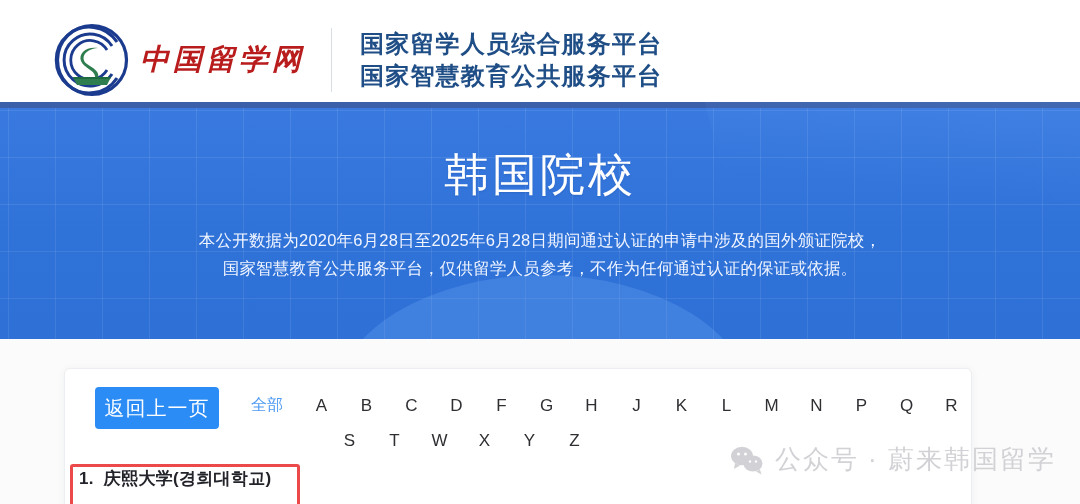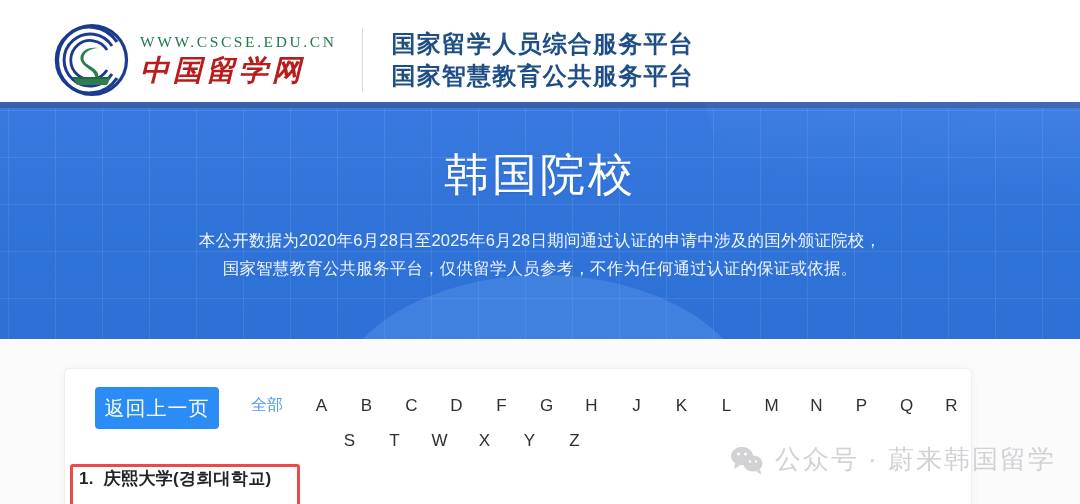--- a/index.html
+++ b/index.html
@@ -287,21 +287,20 @@
           <path d="M63 20 A33 33 0 1 0 63 56" fill="none" stroke="#1b3b8f" stroke-width="3.2"></path>
           <path d="M58 24 A26 26 0 1 0 58 52" fill="none" stroke="#1b3b8f" stroke-width="3"></path>
           <path d="M53 28 A19.5 19.5 0 1 0 53 48" fill="none" stroke="#1b3b8f" stroke-width="2.8"></path>
           <path d="M44 26 C30 27 26 37 33 42 C40 47 46 49 44 57 C42 62 35 62 31 58
                    C37 61 42 59 41 54 C40 48 30 46 27 39 C24 31 33 24 44 26 Z" fill="#2e7d4f"></path>
           <path d="M19 55 L57 55 L53 63 L23 63 Z" fill="#2e7d4f"></path>
           <path d="M19 55 L57 55 L56 57 L20 57 Z" fill="#1f6b40"></path>
         </svg>
       </div>
       <div class="logo-words">
-        <div class="logo-url">WWW.CSCSE.EDU.CN</div>
         <div class="logo-cn">中国留学网</div>
       </div>
     </div>
     <div class="brand-divider"></div>
     <div class="platform-lines">
       <div class="platform-line">国家留学人员综合服务平台</div>
       <div class="platform-line">国家智慧教育公共服务平台</div>
     </div>
   </div>
 

